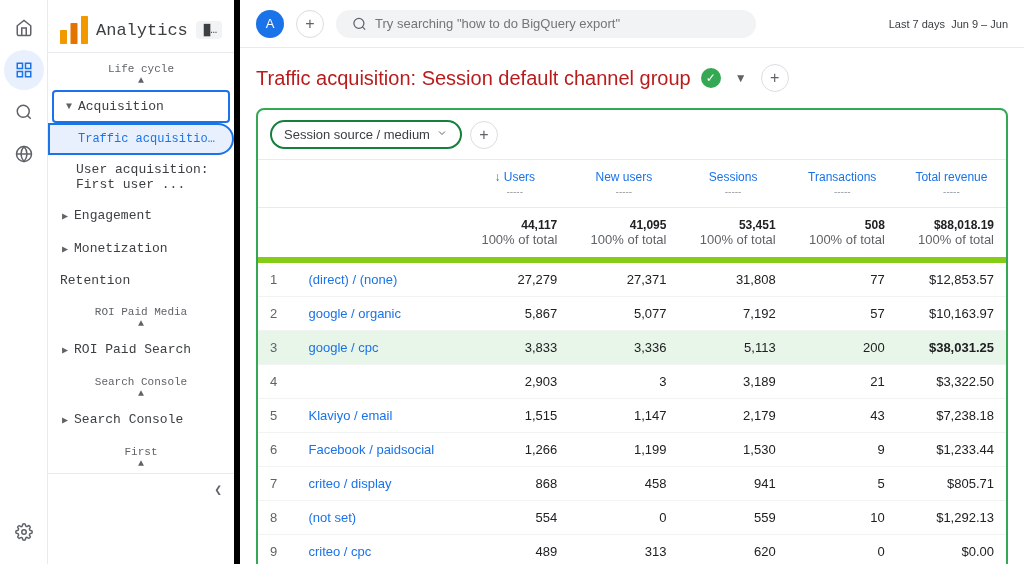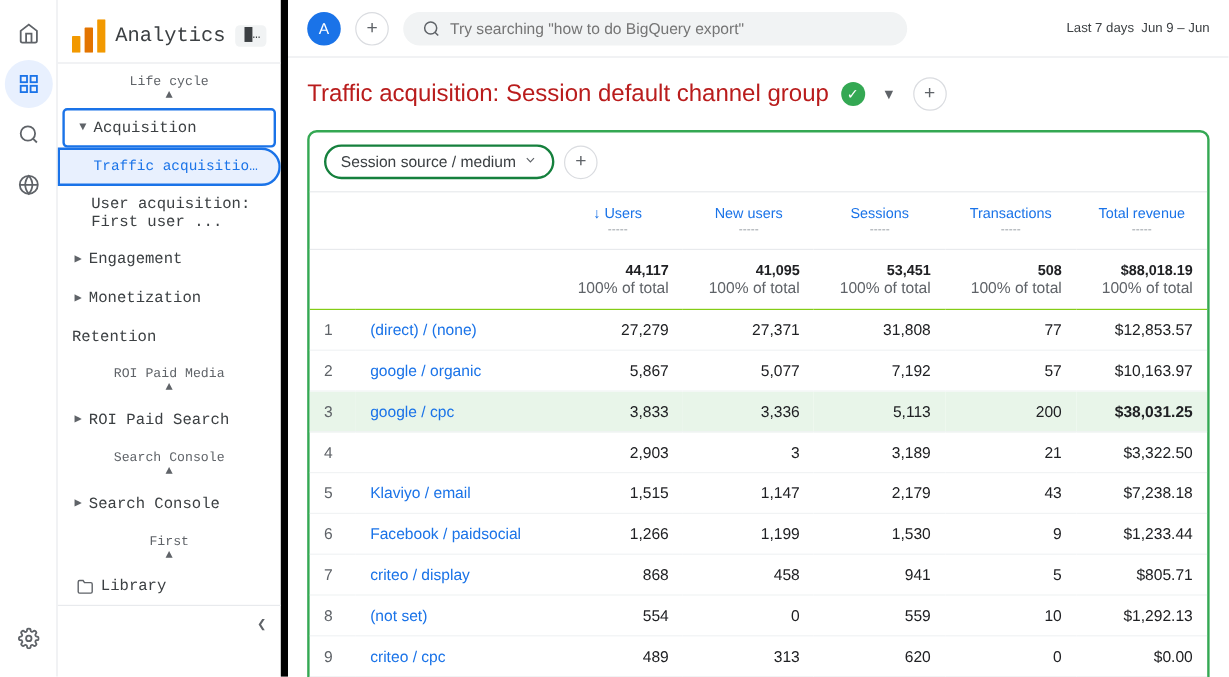--- a/index.html
+++ b/index.html
@@ -283,21 +283,21 @@
       font-size: 10px;
       font-weight: 400;
     }
 
     .totals-row td {
       padding: 10px 12px;
       font-weight: 600;
       font-size: 12px;
       text-align: right;
       color: #202124;
-      border-bottom: 1px solid #84cc16;
+      border-bottom: 6px solid #84cc16;
     }
 
     .totals-row td:nth-child(2) { text-align: left; }
     .totals-row td:first-child { text-align: left; }
 
     .totals-subtext {
       display: block;
       font-size: 13px;
       color: #5f6368;
       font-weight: 400;
@@ -429,26 +429,20 @@
     <div class="nav-parent">
       <span class="collapse-icon">▶</span>
       <span>Search Console</span>
     </div>
 
     <div class="nav-section-label">
       <span>First</span>
       <span class="chevron">▲</span>
     </div>
 
-    <div class="nav-item" style="padding-left:16px;">
-      <svg width="14" height="14" viewBox="0 0 24 24" fill="none" stroke="#5f6368" stroke-width="2">
-          <path d="M22 19a2 2 0 0 1-2 2H4a2 2 0 0 1-2-2V5a2 2 0 0 1 2-2h5l2 3h9a2 2 0 0 1 2 2z"></path>
-        </svg>
-      <span>Library</span>
-    </div>
 
     <div style="display:flex;justify-content:flex-end;padding:8px 12px;margin-top:auto;border-top:1px solid #e8eaed;">
       <div style="cursor:pointer;color:#5f6368;">❮</div>
     </div>
   </div>
 </div>
 
 <div class="main-content">
 
   <div class="top-bar">

